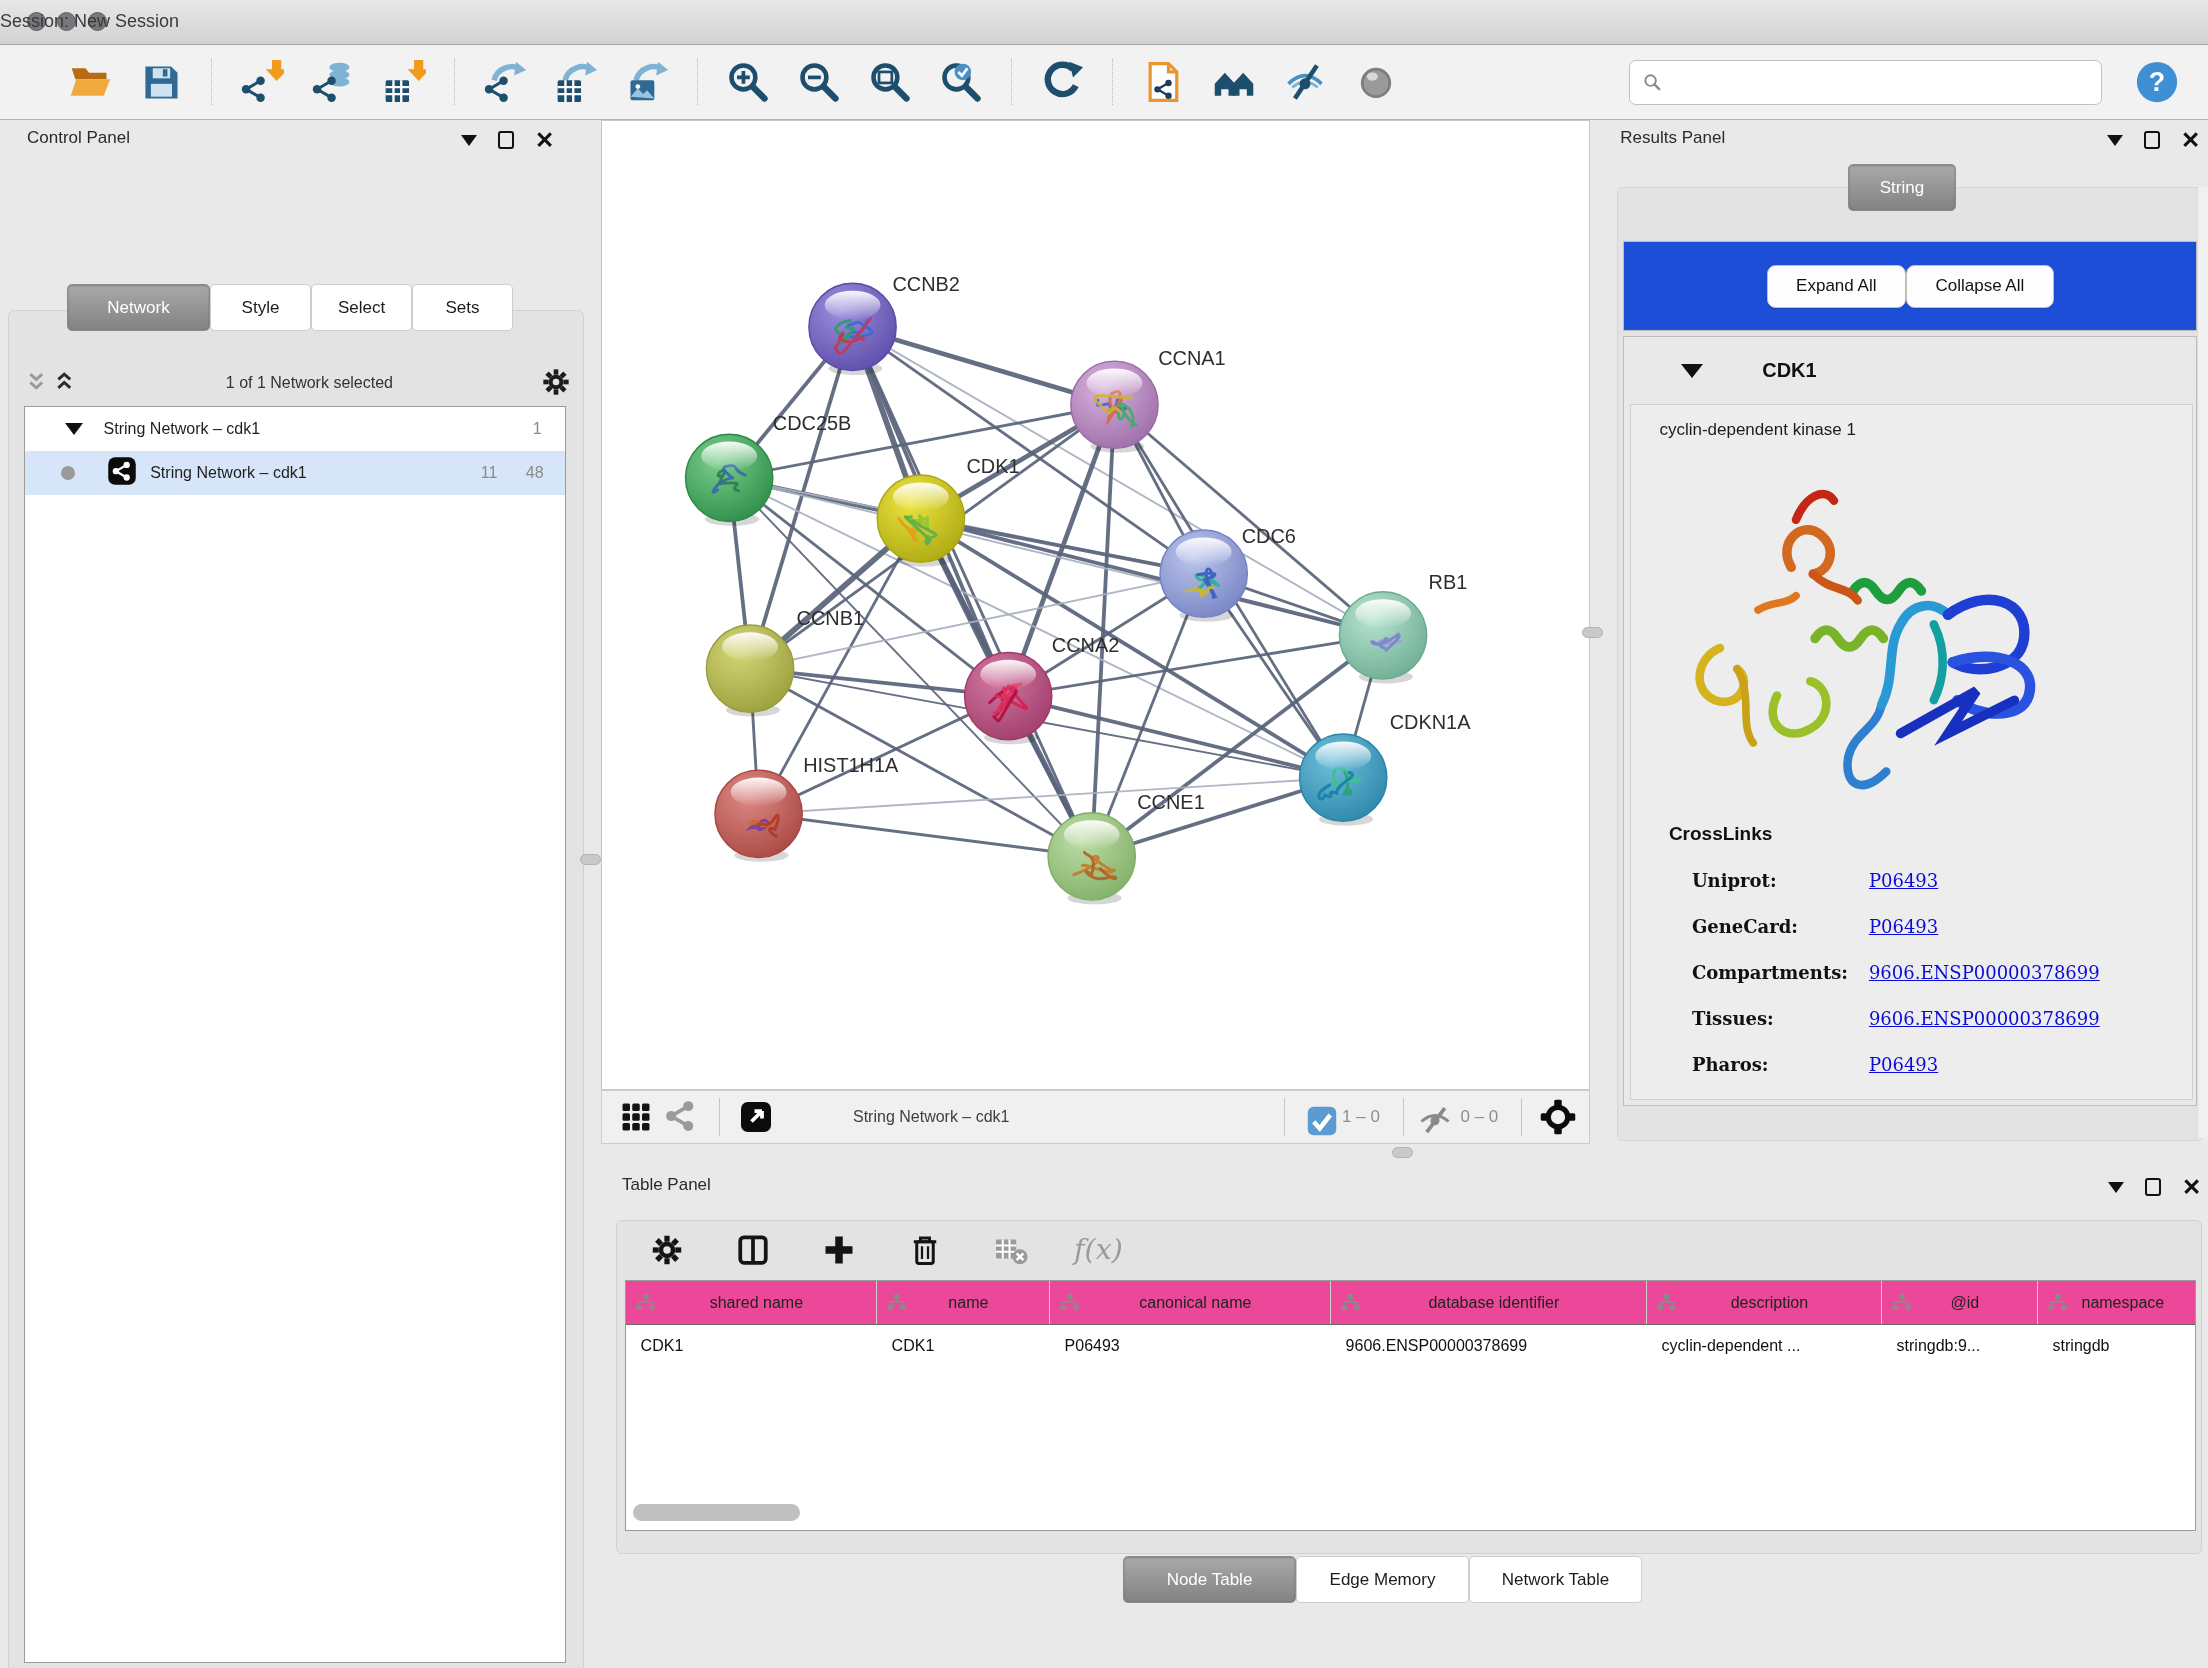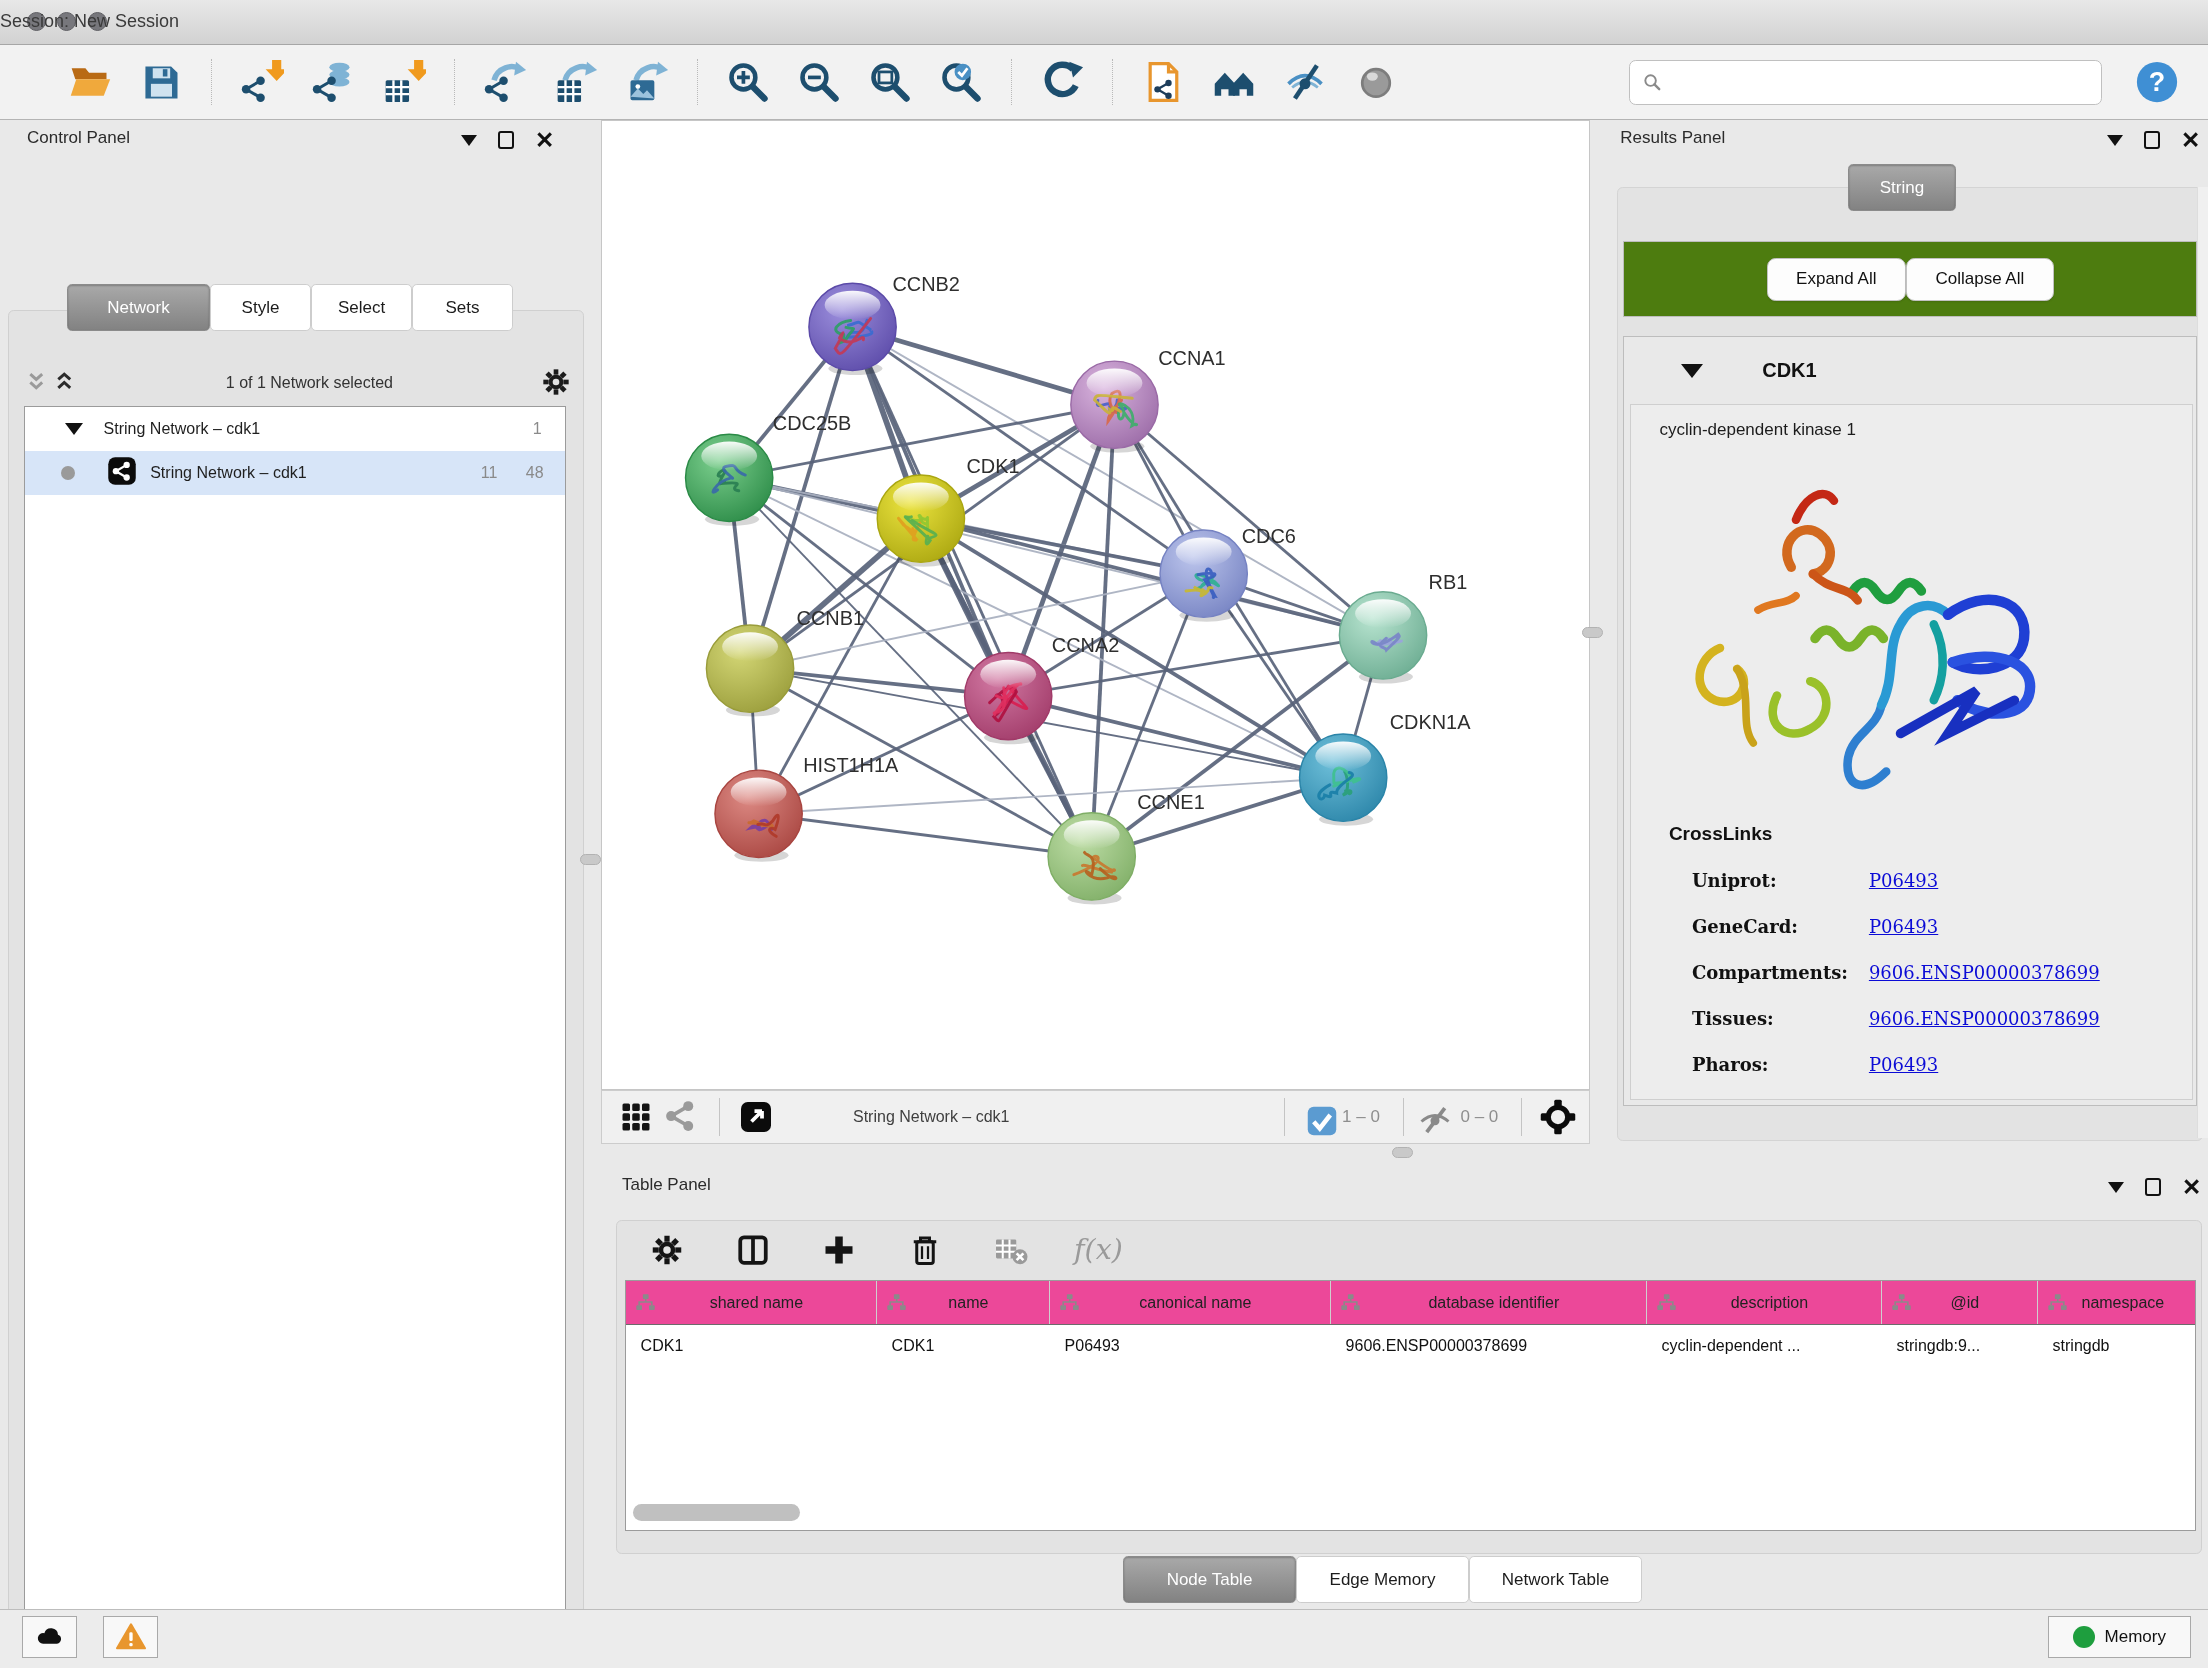--- a/index.html
+++ b/index.html
@@ -59,21 +59,21 @@
   .nt-sep{width:1px;height:38px;background:#c4c4c4;margin:0 13.3px;}
   .nt-title{font-size:16px;color:#3f3f3f;margin-left:74px;}
   .nt-badge{font-size:17px;color:#8e8e8e;margin:0 9.5px;}
   .splitter-pill{position:absolute;width:21px;height:11.4px;border-radius:5.7px;background:#c9c9c9;border:1px solid #b2b2b2;}
 
   
   .results-panel{position:absolute;left:1607px;top:120px;width:601px;height:1045px;}
   .rp-body{position:absolute;left:9.5px;top:67px;width:586px;height:954px;background:#e3e3e3;
     border:1px solid #d4d4d4;border-radius:5.7px;}
   .rp-tab{position:absolute;left:241px;top:44px;width:108px;z-index:2;}
-  .rp-box1{position:absolute;left:5.7px;top:53px;width:574px;height:76px;border:1px solid #bdbdbd;background:#4d7c0f;
+  .rp-box1{position:absolute;left:5.7px;top:53px;width:574px;height:90px;border:1px solid #bdbdbd;background:#1d4ed8;
     display:flex;align-items:center;justify-content:center;}
   .rp-btn{background:#fdfdfd;border:1px solid #c2c2c2;border-radius:8.6px;font-size:17px;color:#111;
     padding:10.5px 28.5px;box-shadow:0 1px 1.9px rgba(0,0,0,.12);}
   .rp-card{position:absolute;left:5.7px;top:148px;width:574px;height:770px;border:1px solid #bdbdbd;background:#e9e9e9;}
   .rp-card-head{height:67px;display:flex;align-items:center;}
   .rp-gene{font-size:20px;font-weight:bold;color:#111;}
   .rp-inner{position:absolute;left:5.7px;top:67px;width:563px;height:696px;border:1px solid #cfcfcf;background:#ededed;}
   .rp-desc{font-size:17px;color:#1c1c1c;padding:15px 0 0 28.5px;}
   .crosslinks{position:absolute;left:0;top:418px;width:100%;font-family:"DejaVu Serif",serif;}
   .cl-head{font-size:19px;font-weight:bold;color:#111;padding-left:38px;}
@@ -899,32 +899,14 @@
         <div class="tp-hscroll"></div>
       </div>
     </div>
     <div class="tp-tabs" id="tp-tabs">
         <div class="tab sel">Node Table</div>
         <div class="tab">Edge Memory</div>
         <div class="tab">Network Table</div>
       </div>
   </div>
 
-  <div class="statusbar">
-    <span class="sb-btn" style="left:22px;width:55px">
-      <svg viewBox="0 0 48 48">
-          <path d="M14 34 a8 8 0 1 1 1.5-15.8 a10.5 10.5 0 0 1 20.5 2.3 a7 7 0 0 1 -1.5 13.5 z" fill="#111"></path>
-        </svg>
-    </span>
-    <span class="sb-btn" style="left:103px;width:55px">
-      <svg viewBox="0 0 48 48">
-          <path d="M24 5 L45 41 H3 z" fill="#e8962e" stroke="#e8962e" stroke-width="3" stroke-linejoin="round"></path>
-          <rect x="21.5" y="17" width="5" height="13" rx="2" fill="#fff"></rect>
-          <rect x="21.5" y="33" width="5" height="5" rx="2" fill="#fff"></rect>
-        </svg>
-    </span>
-    <span class="sb-btn memory-btn">
-      <span class="mem-dot"></span>
-      <span>Memory</span>
-    </span>
-  </div>
 </div>
 
 
 </body></html>

